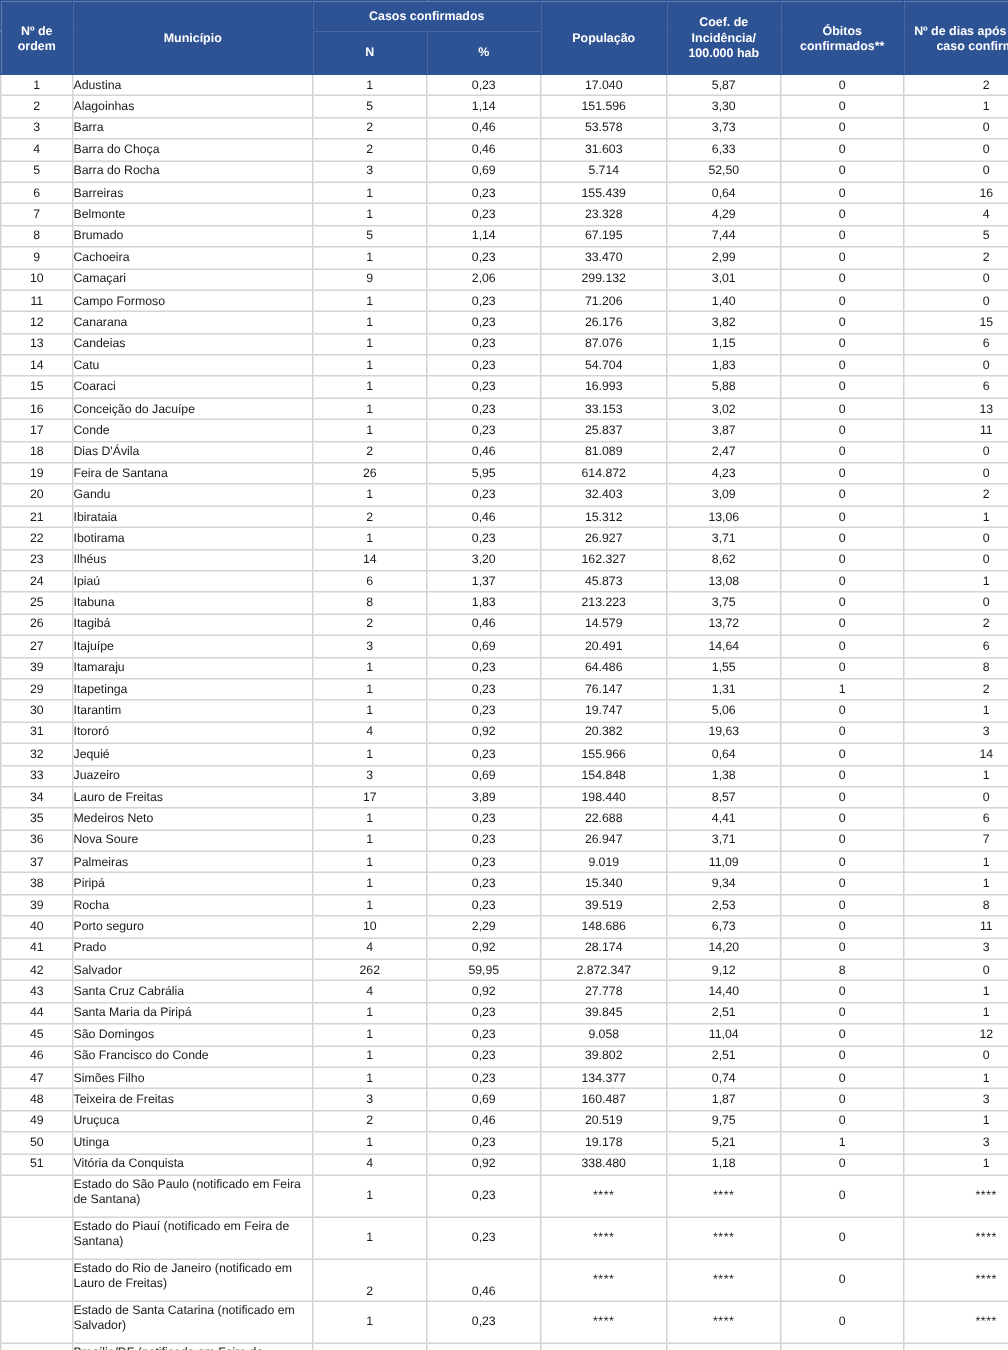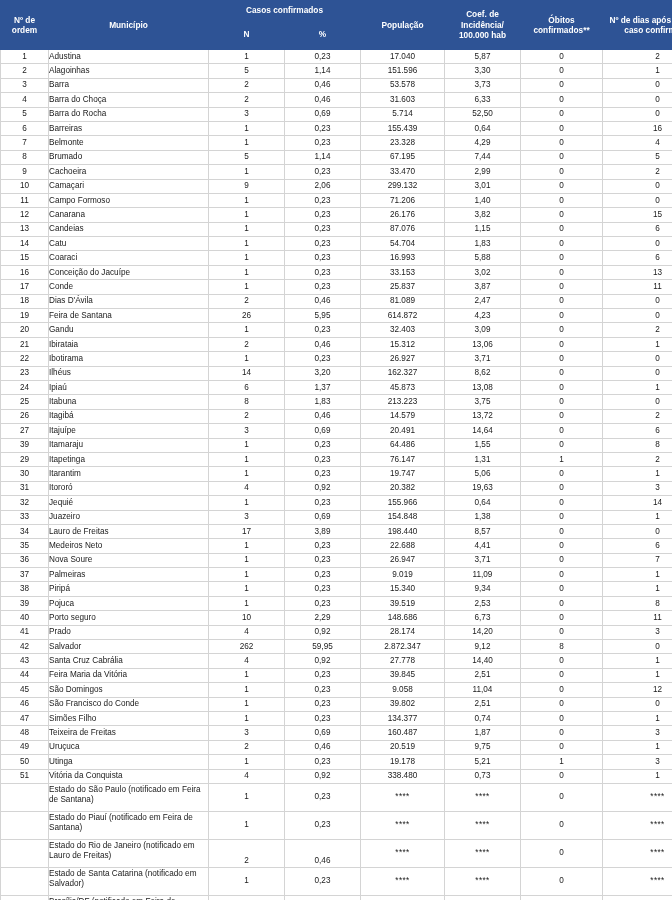--- a/index.html
+++ b/index.html
@@ -493,21 +493,21 @@
           <td class="name">Piripá</td>
           <td class="num">1</td>
           <td class="num">0,23</td>
           <td class="num">15.340</td>
           <td class="num">9,34</td>
           <td class="num">0</td>
           <td class="num">1</td>
         </tr>
         <tr>
           <td class="ordem">39</td>
-          <td class="name">Pojuca</td>
+          <td class="name">Rocha</td>
           <td class="num">1</td>
           <td class="num">0,23</td>
           <td class="num">39.519</td>
           <td class="num">2,53</td>
           <td class="num">0</td>
           <td class="num">8</td>
         </tr>
         <tr>
           <td class="ordem">40</td>
           <td class="name">Porto seguro</td>
@@ -543,21 +543,21 @@
           <td class="name">Santa Cruz Cabrália</td>
           <td class="num">4</td>
           <td class="num">0,92</td>
           <td class="num">27.778</td>
           <td class="num">14,40</td>
           <td class="num">0</td>
           <td class="num">1</td>
         </tr>
         <tr>
           <td class="ordem">44</td>
-          <td class="name">Feira Maria da Vitória</td>
+          <td class="name">Santa Maria da Piripá</td>
           <td class="num">1</td>
           <td class="num">0,23</td>
           <td class="num">39.845</td>
           <td class="num">2,51</td>
           <td class="num">0</td>
           <td class="num">1</td>
         </tr>
         <tr>
           <td class="ordem">45</td>
           <td class="name">São Domingos</td>
@@ -617,21 +617,21 @@
           <td class="num">5,21</td>
           <td class="num">1</td>
           <td class="num">3</td>
         </tr>
         <tr>
           <td class="ordem">51</td>
           <td class="name">Vitória da Conquista</td>
           <td class="num">4</td>
           <td class="num">0,92</td>
           <td class="num">338.480</td>
-          <td class="num">0,73</td>
+          <td class="num">1,18</td>
           <td class="num">0</td>
           <td class="num">1</td>
         </tr>
         <tr class="extra">
           <td class="ordem"></td>
           <td class="name">Estado do São Paulo (notificado em Feira de Santana)</td>
           <td class="num">1</td>
           <td class="num">0,23</td>
           <td class="num stars">****</td>
           <td class="num stars">****</td>

